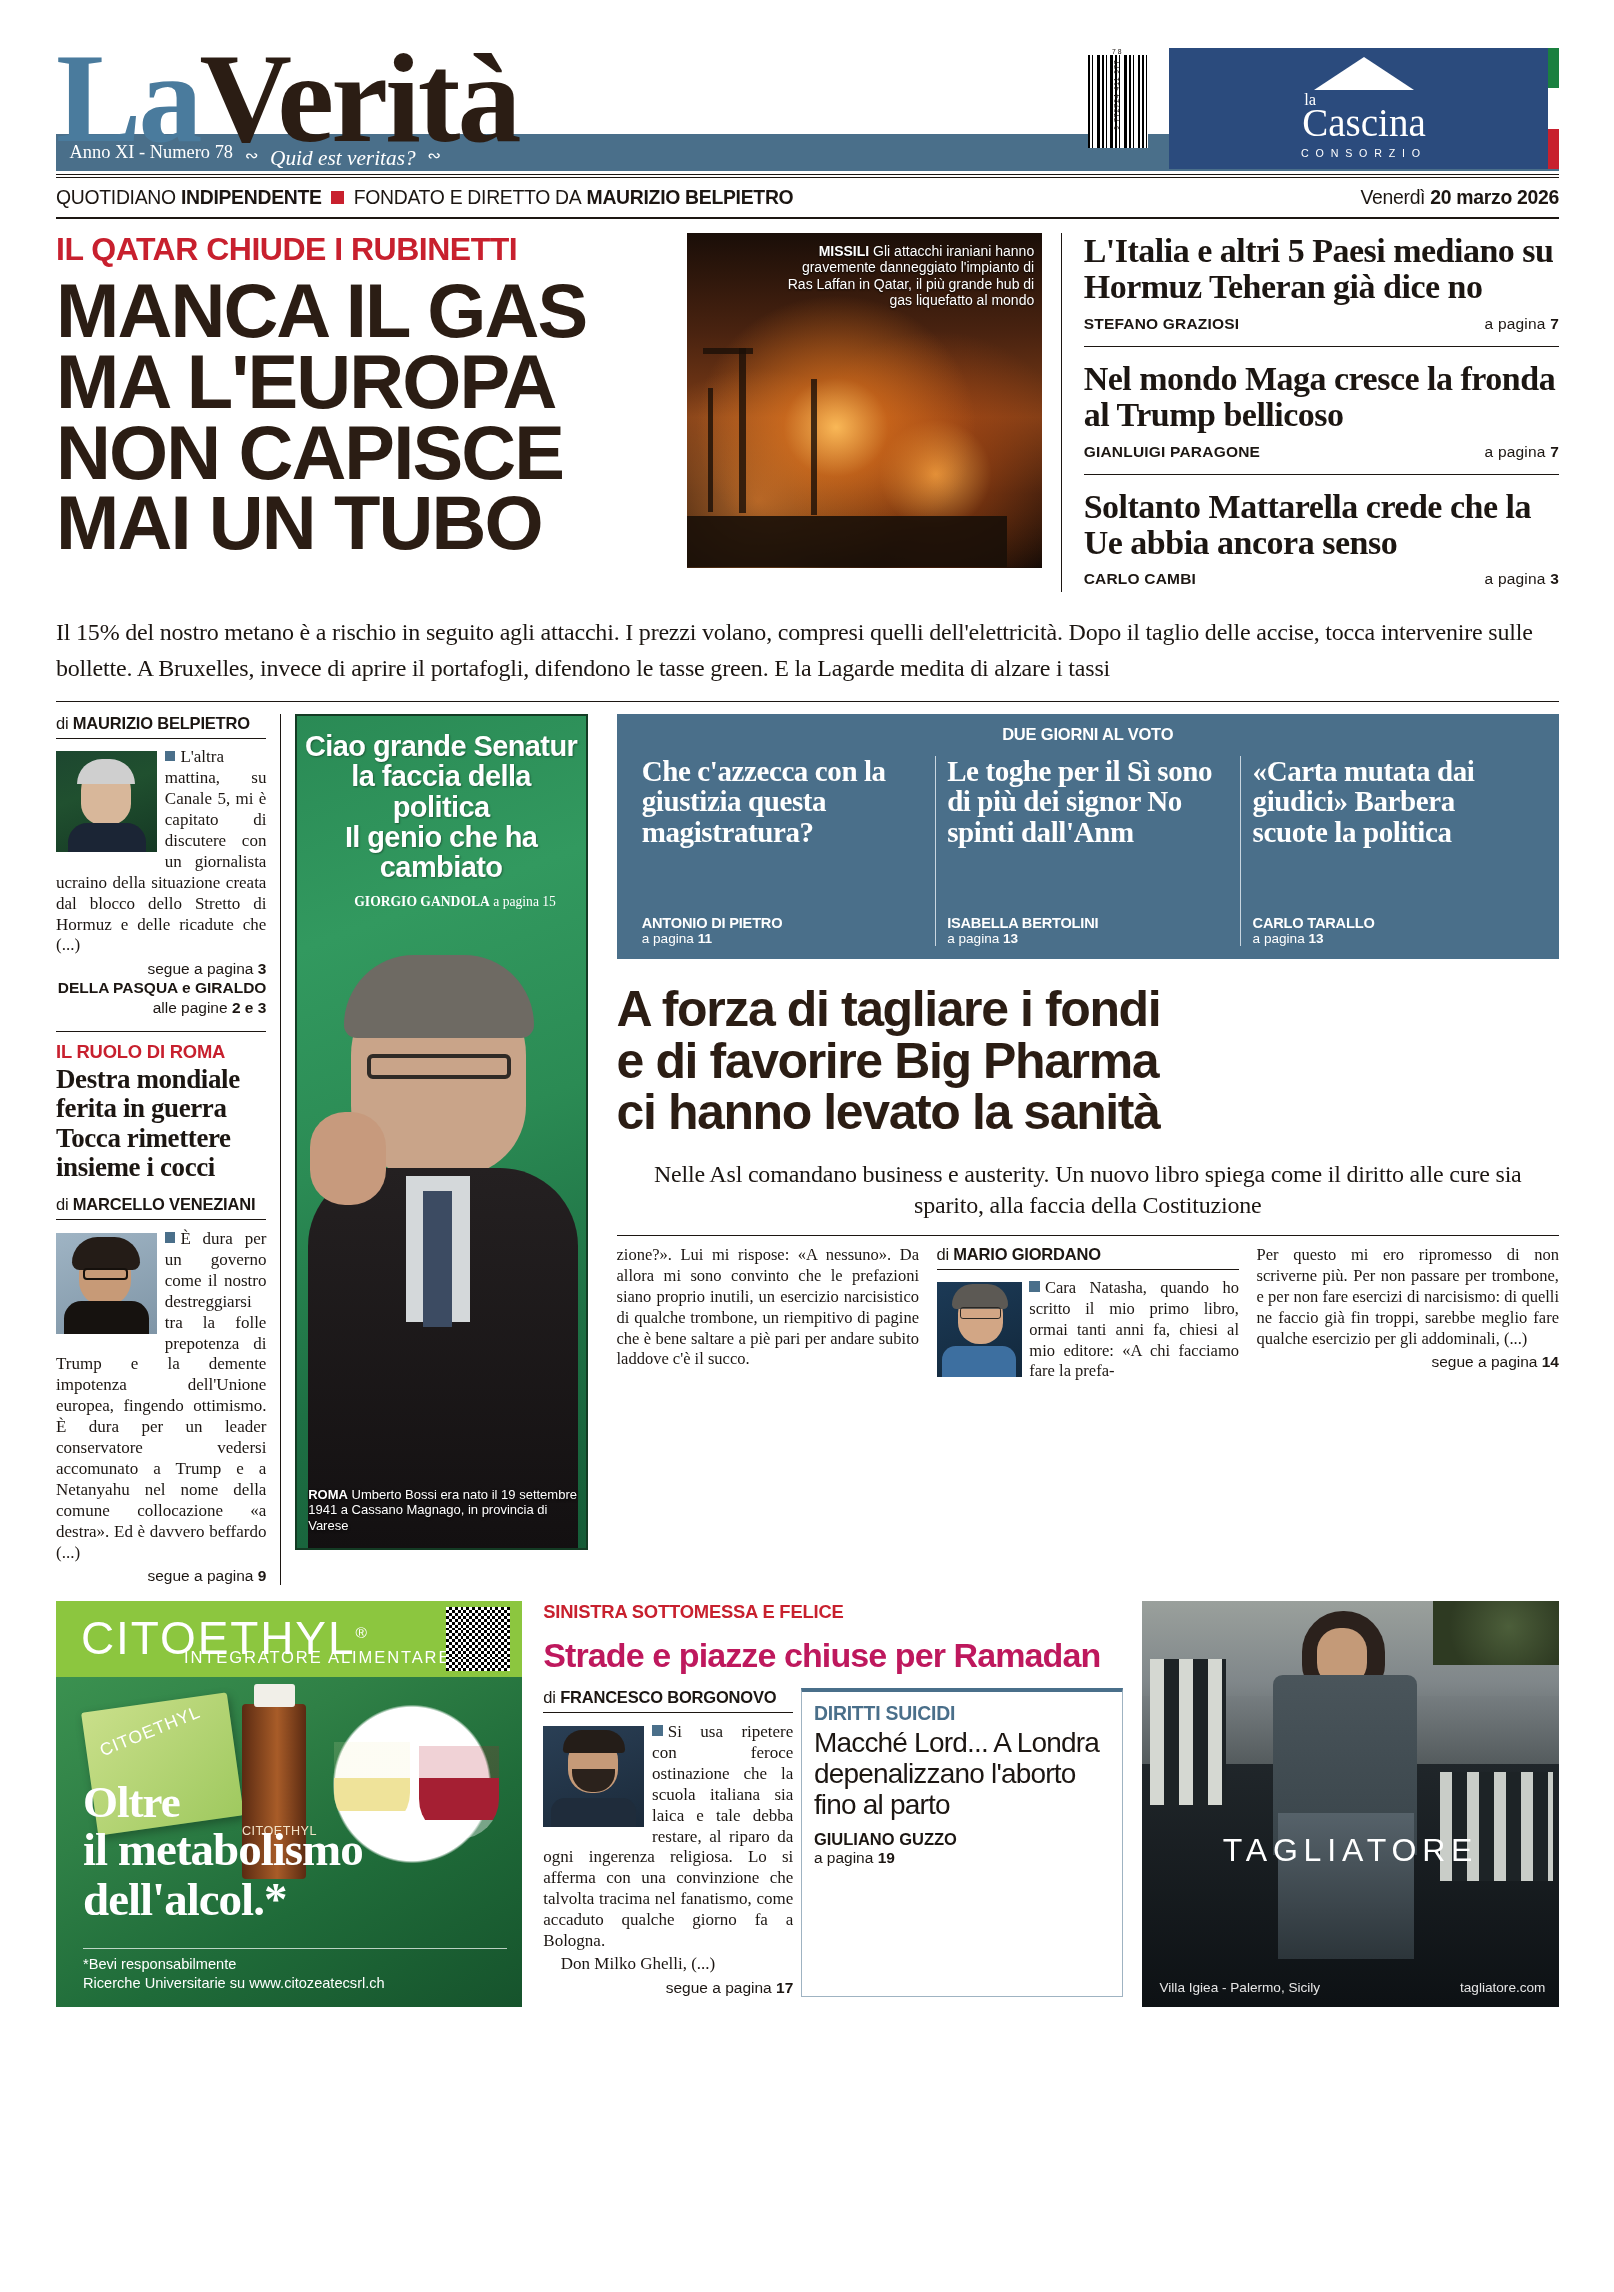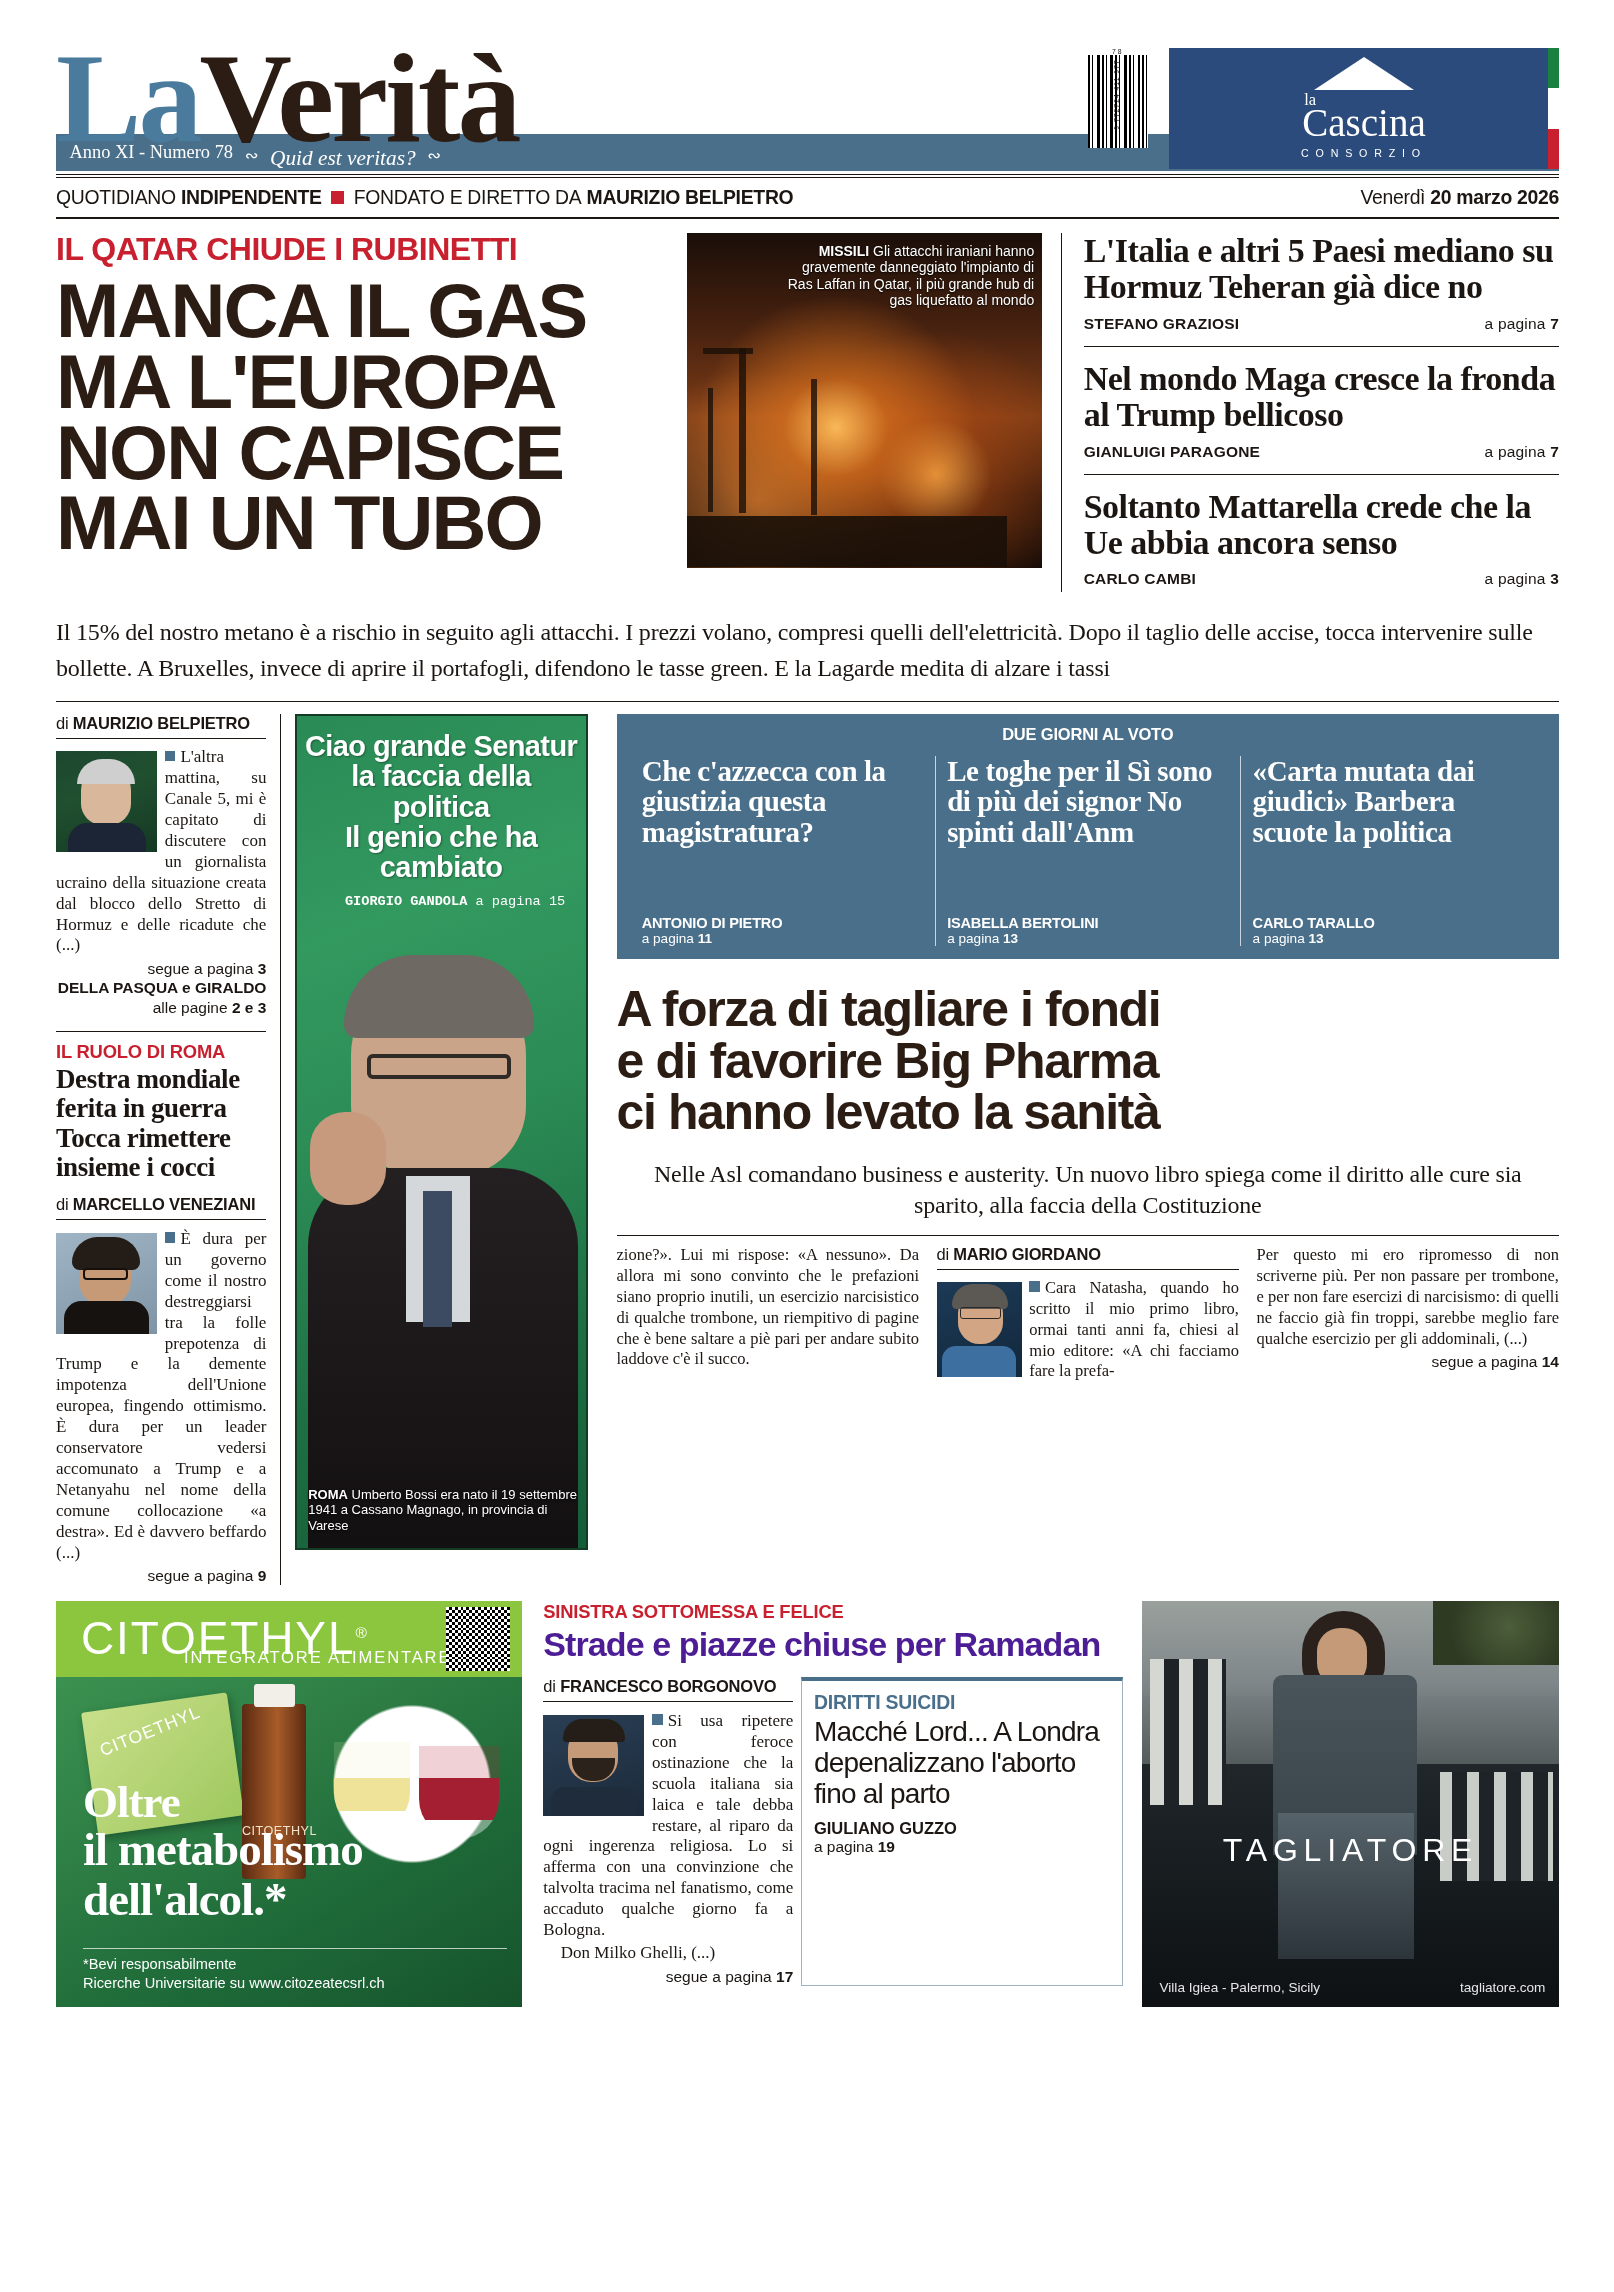--- a/index.html
+++ b/index.html
@@ -110,21 +110,21 @@
 
   
   .col-center { width:320px; padding:0 13.6px; }
   .bossi { width:293px; height:836px; position:relative; overflow:hidden;
      background:linear-gradient(160deg,#1f7a4a 0%,#2e8f57 28%,#26histor 40%,#237a48 60%,#16603a 100%);
      background:linear-gradient(160deg,#2a8a55 0%,#32995f 25%,#2b8b54 50%,#1e7044 75%,#155c37 100%);
      border:2.9px solid #143b24; }
   .bossi-head { color:#fff; font-family:"Liberation Sans",sans-serif; font-weight:bold;
      font-size:29px; line-height:1.04; text-align:center; padding:15.5px 7.8px 0 7.8px; letter-spacing:-0.6px;
      text-shadow:1px 1px 1.9px rgba(0,0,0,.35); }
-  .bossi-by { color:#fff; font-family:Liberation Mono, monospace; font-size:13.6px; font-weight:bold;
+  .bossi-by { color:#fff; font-family:Liberation Serif, serif; font-size:13.6px; font-weight:bold;
               text-align:center; margin-top:11.6px;padding-left:28px; }
   .bossi-by .nb { font-weight:normal; }
   .bossi-figure { position:absolute; left:0; right:0; bottom:0; height:640px; }
   .bossi-cap { position:absolute; left:11.6px; bottom:13.6px; color:#fff;
       font-family:"Liberation Sans",sans-serif; font-size:13px; line-height:1.22;
       text-shadow:0 1px 2.9px rgba(0,0,0,.8); }
   .bossi-cap b { font-weight:bold; }
 
   .col-right { flex:1; padding-left:15.5px; }
   .votebox { background:#4a6f8a; padding:11.6px 13.6px 13.6px 13.6px; }
@@ -193,21 +193,21 @@
      background:linear-gradient(to bottom,rgba(240,235,180,.15) 0 40%, #efe39a 40% 78%, rgba(255,255,255,.4) 78%);
      border-radius:0 0 41px 41px; }
   .cito-glasses .g2 { position:absolute; right:7.8px; top:54px; width:80px; height:93px;
      background:linear-gradient(to bottom,rgba(180,30,50,.2) 0 34%, #a51f33 34% 80%, rgba(255,255,255,.4) 80%);
      border-radius:0 0 43px 43px; }
 
   .bot-mid { flex:1; padding:0 19.4px 0 21.3px; }
   .bot-kick { color:#c8202e; font-family:"Liberation Sans",sans-serif; font-weight:bold;
               font-size:18.4px; letter-spacing:-0.2px; }
   .bot-head { font-family:"Liberation Sans",sans-serif; font-weight:bold; font-size:34px;
-              line-height:1.06; letter-spacing:-0.9px; margin-top:3px; color:#4c1d95; }
+              line-height:1.06; letter-spacing:-0.9px; margin-top:14px; color:#be185d; }
   .bot-split { display:flex; margin-top:15.5px; gap:8px; }
   .bot-art { width:250px; }
   .suicidi { flex:1; border:1.5px solid #9fb3c2; border-top:4.9px solid #4a6f8a; padding:9.7px 11.6px 13.6px 11.6px; }
   .suicidi .sk { color:#4a6f8a; font-family:"Liberation Sans",sans-serif; font-weight:bold;
                  font-size:19.4px; letter-spacing:-0.2px; }
   .suicidi h3 { font-family:"Liberation Sans",sans-serif; font-size:28px; font-weight:normal;
                 line-height:1.1; margin-top:2.9px; letter-spacing:-0.8px; }
   .suicidi .sby { font-family:"Liberation Sans",sans-serif; font-weight:bold; font-size:16.5px;
                   margin-top:9.7px; }
   .suicidi .spg { font-family:"Liberation Sans",sans-serif; font-size:15.5px; }

